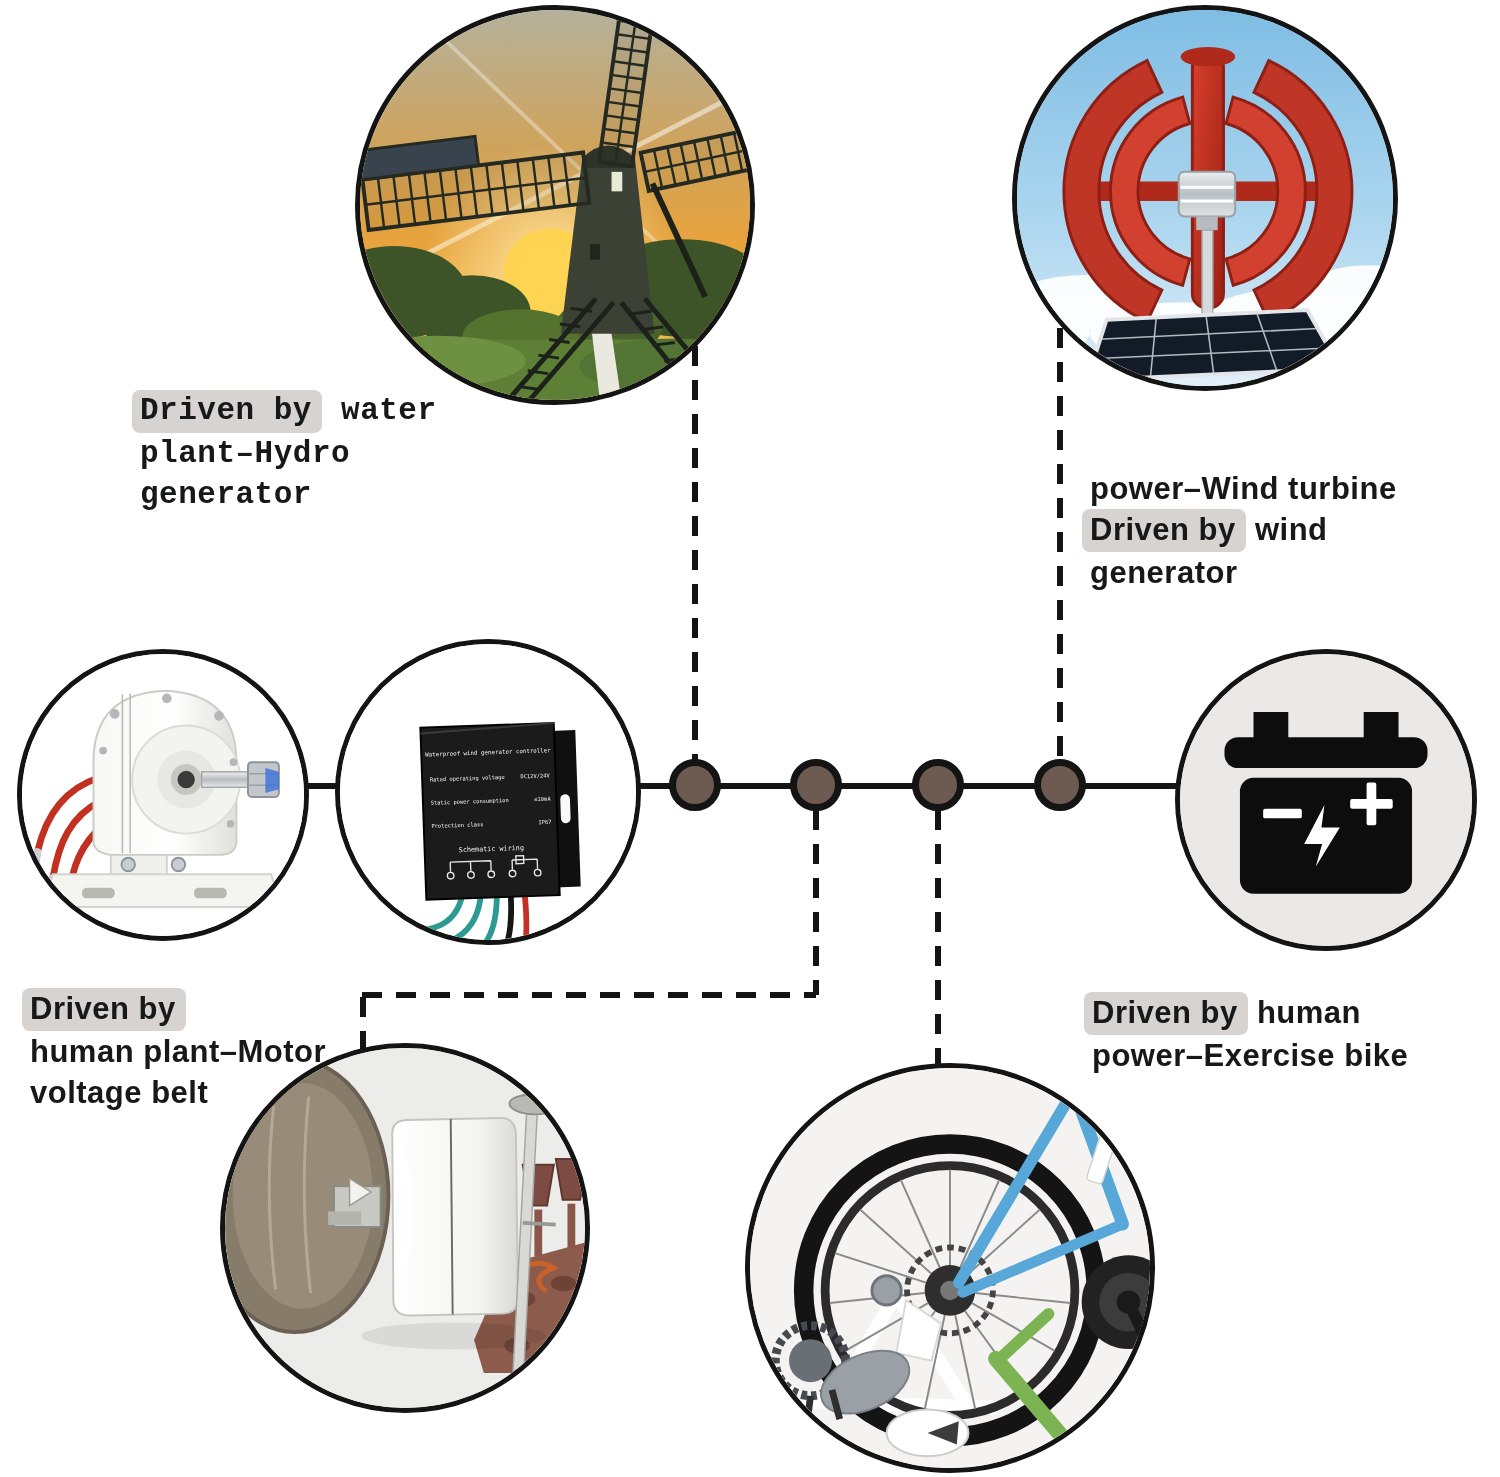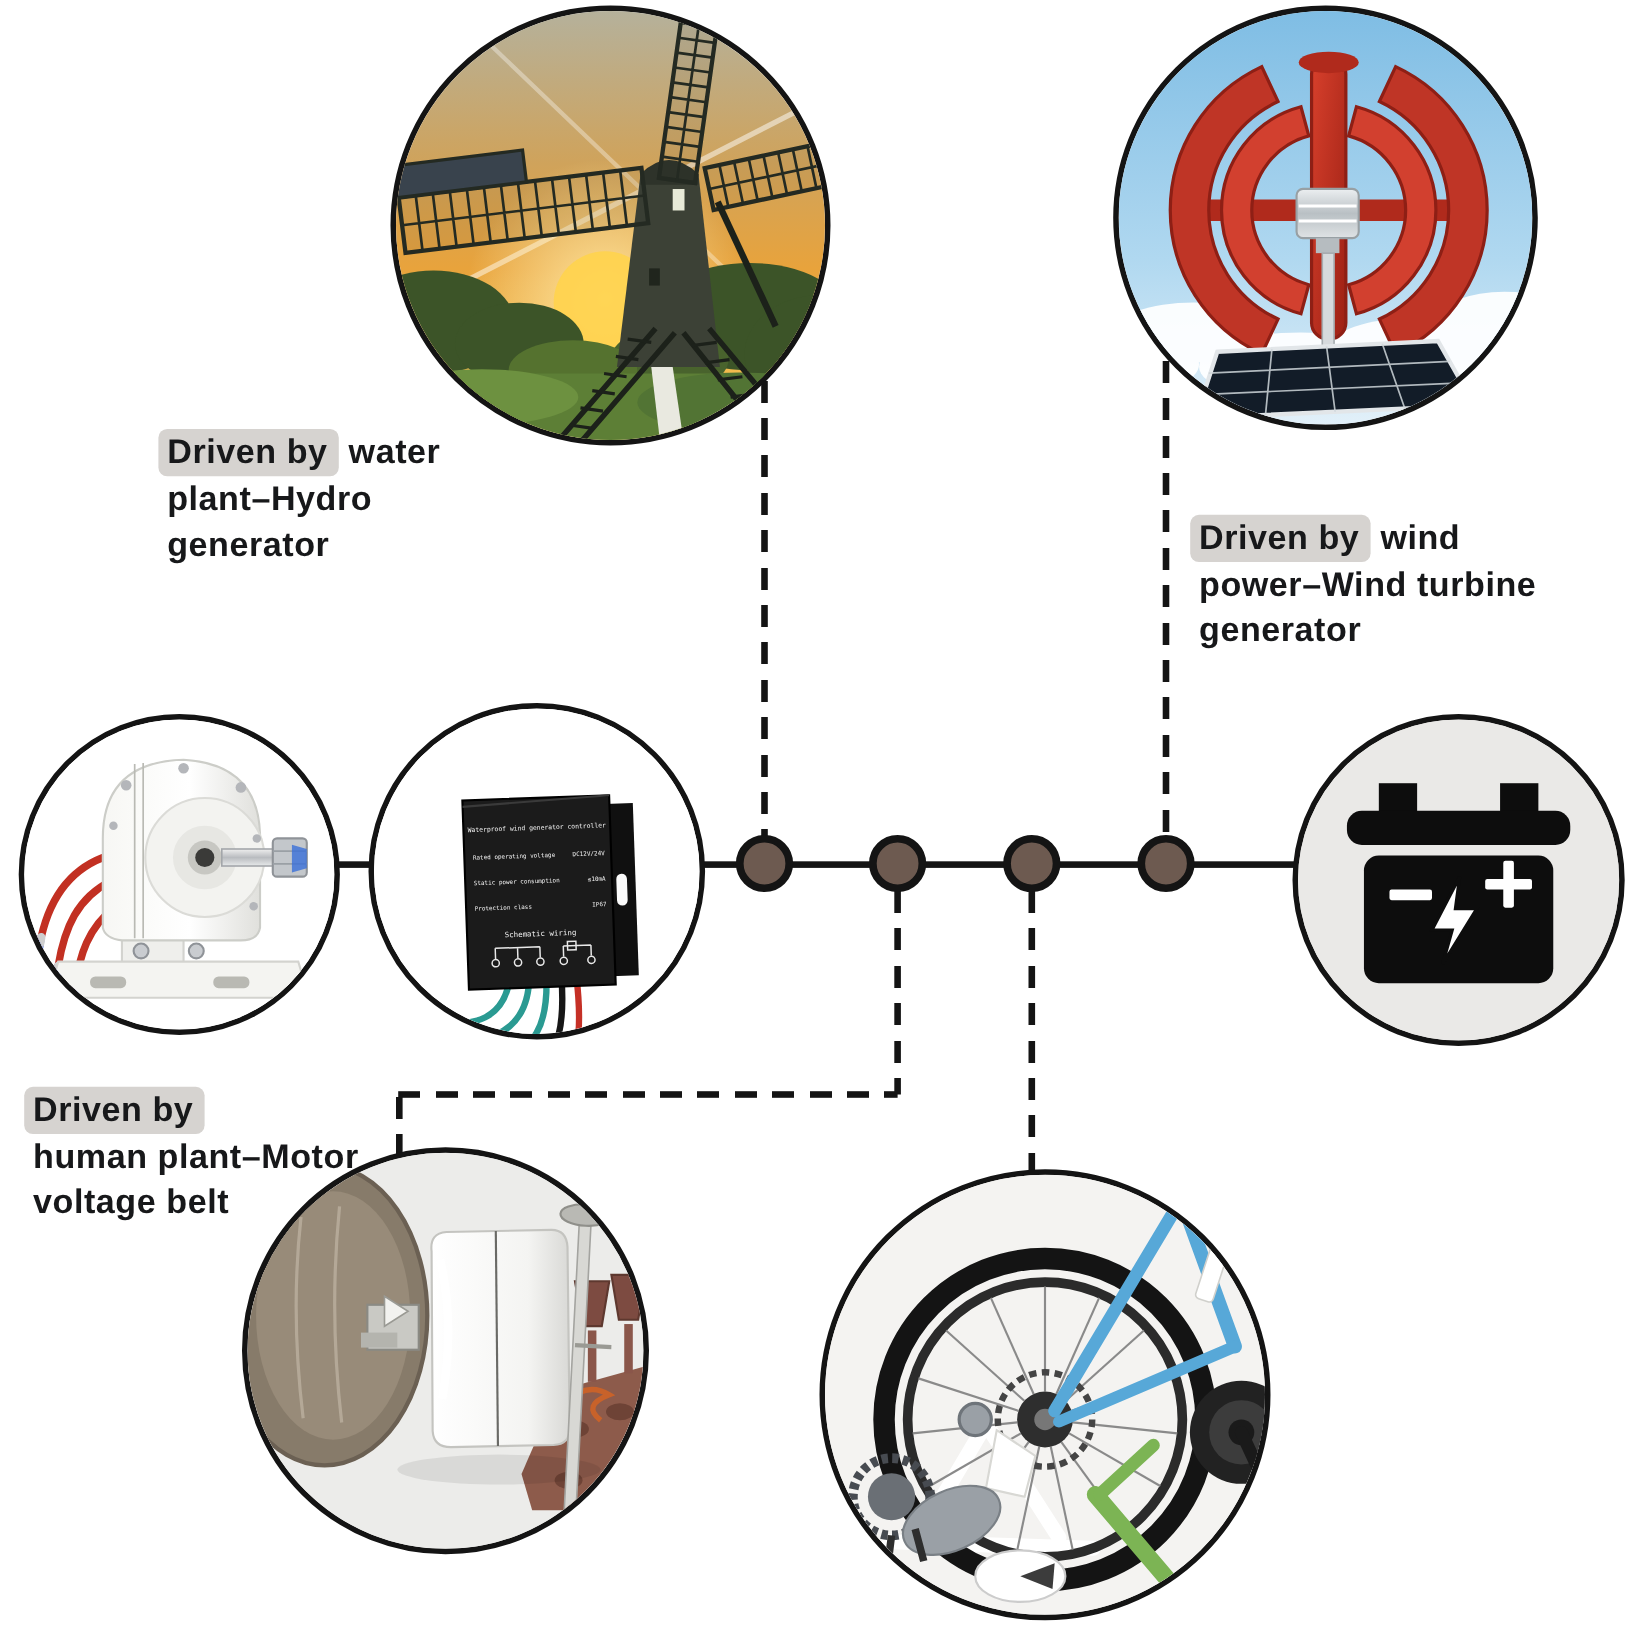--- a/index.html
+++ b/index.html
@@ -381,32 +381,36 @@
         <circle cx="62" cy="300" r="36" fill="none" stroke="#474b51" stroke-width="9" stroke-dasharray="6 4"></circle>
         <circle cx="62" cy="300" r="22" fill="#6a6f75"></circle>
         <ellipse cx="118" cy="322" rx="48" ry="28" fill="#9aa0a6" stroke="#7a8086" stroke-width="2" transform="rotate(-24 118 322)"></ellipse>
         <ellipse cx="182" cy="374" rx="42" ry="24" fill="#ffffff" stroke="#cccccc" stroke-width="2"></ellipse>
         <polygon points="182,374 214,362 212,386" fill="#3c3c3c"></polygon>
         <path d="M62,336 L58,368 M84,330 L92,360" stroke="#2e2e2e" stroke-width="7"></path>
       </g>
     </svg>
   </div>
 
-  <div class="label" style="left:152px;top:390px;">
+  <div class="label" style="left:140px;top:390px;font-family:Liberation Mono, monospace;">
     <div><span class="badge">Driven by</span> <span>water</span></div>
     <div>plant–Hydro</div>
     <div>generator</div>
   </div>
 
   <div class="label" style="left:1090px;top:468px;">
+    <div>power–Wind turbine</div>
     <div><span class="badge">Driven by</span> <span>wind</span></div>
-    <div>power–Wind turbine</div>
     <div>generator</div>
   </div>
 
   <div class="label" style="left:30px;top:988px;">
     <div><span class="badge">Driven by</span><span></span></div>
     <div>human plant–Motor</div>
     <div>voltage belt</div>
   </div>
 
+  <div class="label" style="left:1092px;top:992px;">
+    <div><span class="badge">Driven by</span> <span>human</span></div>
+    <div>power–Exercise bike</div>
+  </div>
 
 </div>
 
 </body></html>

